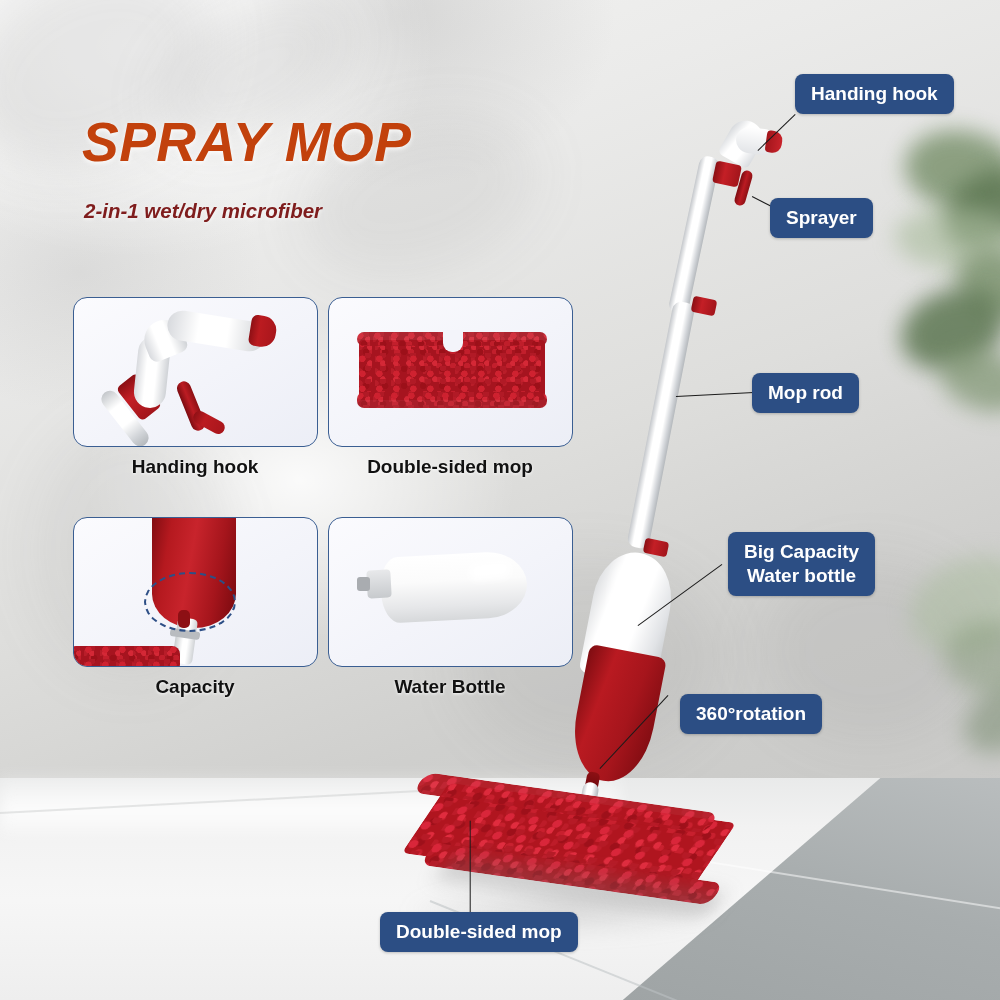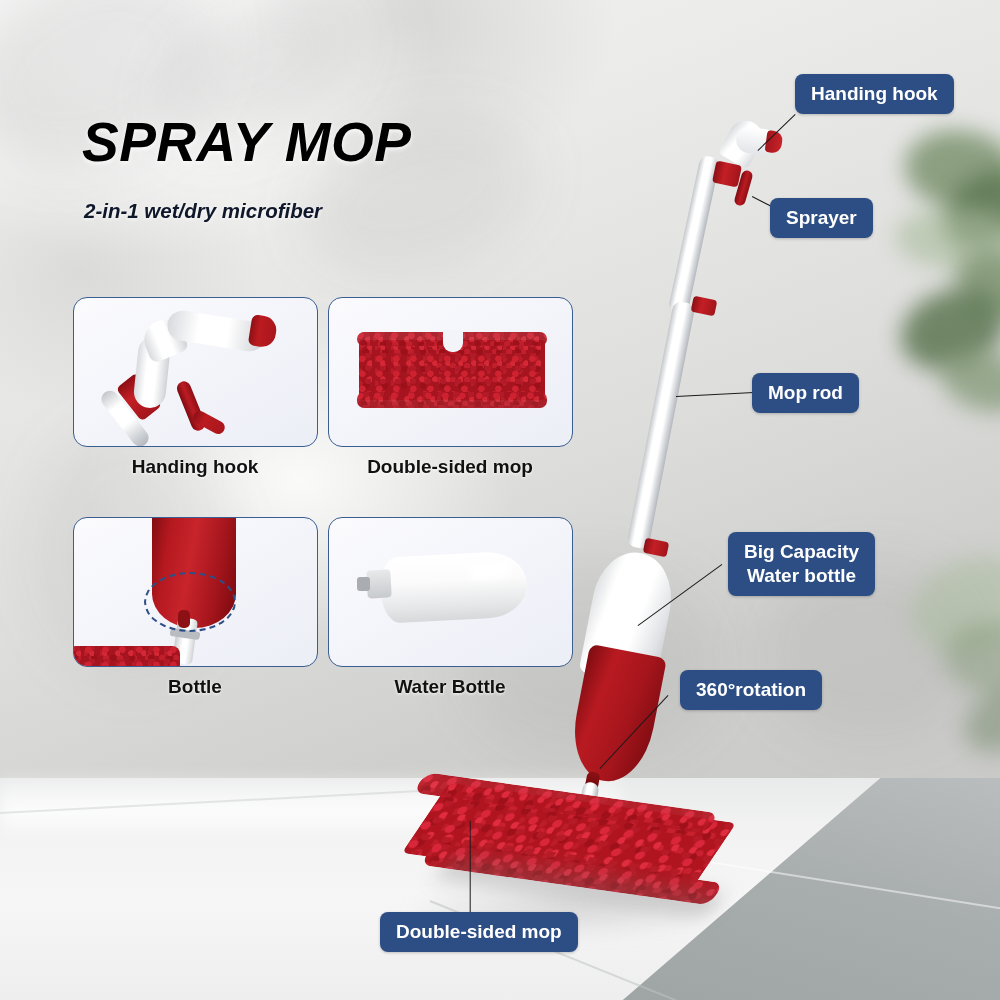--- a/index.html
+++ b/index.html
@@ -76,28 +76,28 @@
   }
   .leaf-dark  { background: #5d7752; }
   .leaf-mid   { background: #7d9470; }
   .leaf-light { background: #a8bb9b; }
 
   
   .title {
     position: absolute; left: 82px; top: 110px;
     font-size: 55px; font-weight: bold; font-style: italic;
     letter-spacing: 0.5px;
-    color: #000000;
+    color: #c2410c;
     text-shadow: 0 2px 5px rgba(255,255,255,0.85);
     white-space: nowrap;
   }
   .subtitle {
     position: absolute; left: 84px; top: 196px;
     font-size: 20.5px; font-weight: bold; font-style: italic;
-    line-height: 29px; color: #0f172a;
+    line-height: 29px; color: #7f1d1d;
     text-shadow: 0 1px 4px rgba(255,255,255,0.8);
   }
 
   
   .card {
     position: absolute;
     border: 1.6px solid #3a5e92;
     border-radius: 14px;
     background: linear-gradient(150deg, #fbfbfe 0%, #f3f4fa 55%, #eceef6 100%);
     overflow: hidden;
@@ -281,21 +281,21 @@
                   border-radius:5px; transform:rotate(8deg);"></div>
       <div style="position:absolute; left:96px; top:112px; width:30px; height:8px; background:#b9bcc0; border-radius:3px; transform:rotate(8deg);"></div>
 
       <div style="position:absolute; left:104px; top:92px; width:12px; height:18px; background:#8d1014; border-radius:5px;"></div>
 
       <div class="chenille" style="left:-6px; top:128px; width:112px; height:26px; border-radius:8px;"></div>
 
       <div class="dash-ellipse" style="left:70px; top:54px; width:92px; height:60px;"></div>
     </div>
   </div>
-  <div class="card-label" style="left:73px; top:676px;">Bottle</div>
+  <div class="card-label" style="left:73px; top:676px;">Capacity</div>
 
   <div class="card" style="left:328px; top:517px; width:245px; height:150px;">
     <div>
       <div class="wbottle" style="left:52px; top:36px; width:146px; height:66px; transform:rotate(-3deg);
                   border-radius:18px 40px 40px 18px / 30px 33px 33px 30px;"></div>
 
       <div style="position:absolute; left:140px; top:44px; width:42px; height:17px; background:rgba(255,255,255,0.95);
                   border-radius:12px; filter:blur(3px); transform:rotate(-6deg);"></div>
 
       <div style="position:absolute; left:38px; top:52px; width:24px; height:28px;
@@ -369,17 +369,17 @@
 
   <div class="badge" style="left:795px; top:74px;">Handing hook</div>
 
   <div class="badge" style="left:770px; top:198px;">Sprayer</div>
 
   <div class="badge" style="left:728px; top:532px;">Big Capacity
 Water bottle</div>
 
   <div class="badge" style="left:752px; top:373px;">Mop rod</div>
 
-  <div class="badge" style="left:680px; top:670px;">360°rotation</div>
+  <div class="badge" style="left:680px; top:694px;">360°rotation</div>
 
   <div class="badge" style="left:380px; top:912px;">Double-sided mop</div>
 
 </div>
 
 </body></html>

